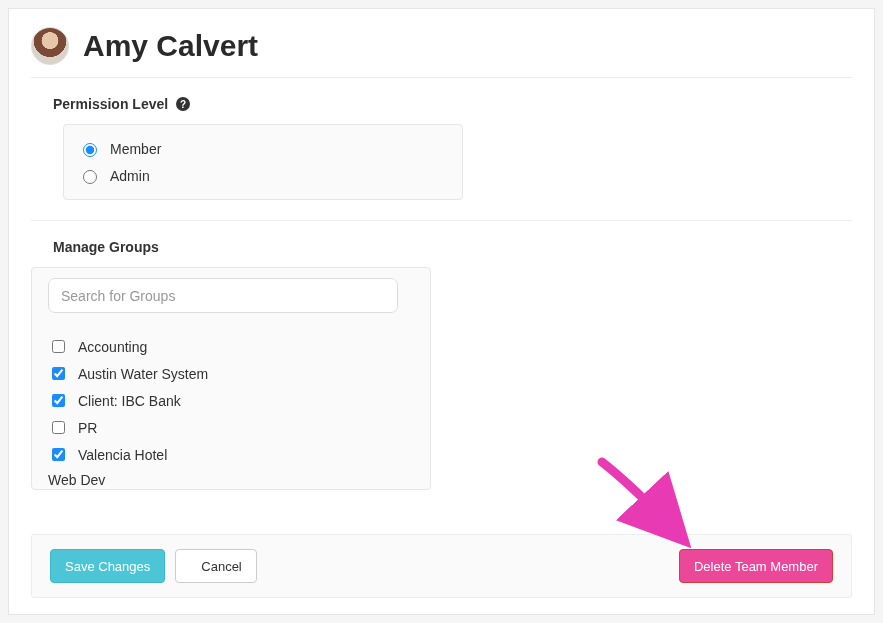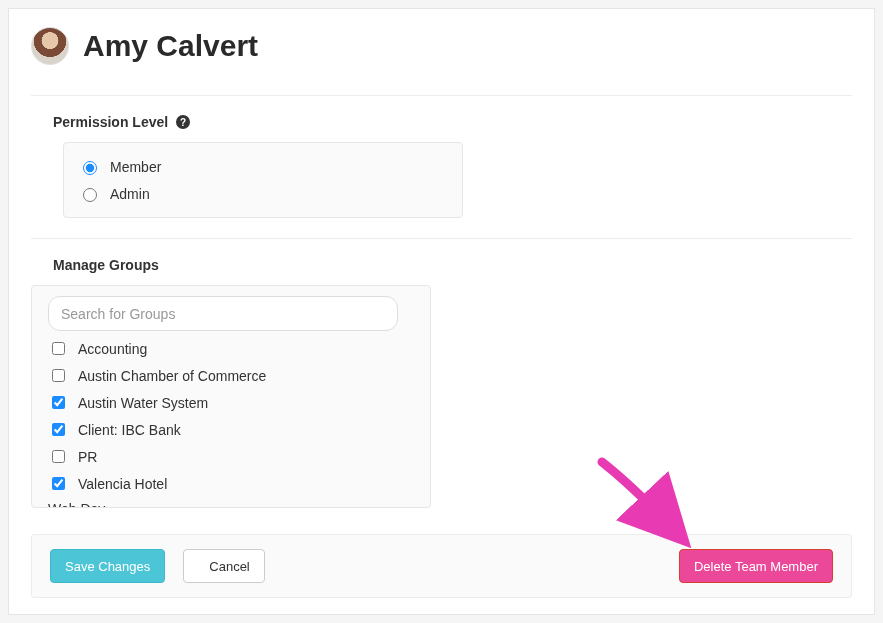--- a/index.html
+++ b/index.html
@@ -15,21 +15,21 @@
     border: 1px solid #e5e5e5;
     width: 867px;
     height: 607px;
     position: relative;
     padding: 18px 22px 0 22px;
   }
   .header {
     display: flex;
     align-items: center;
     gap: 14px;
-    padding-bottom: 30px;
+    padding-bottom: 12px;
     border-bottom: 1px solid #ececec;
   }
   .avatar {
     width: 38px;
     height: 38px;
     border-radius: 50%;
     background: radial-gradient(circle at 50% 35%, #e7c7a9 0 28%, #7a4a36 29% 55%, #d9d3c9 56% 100%);
     border: 1px solid #ddd;
     flex-shrink: 0;
   }
@@ -103,26 +103,26 @@
     overflow-y: scroll;
     padding-right: 6px;
   }
   .groups-scroll::-webkit-scrollbar { width: 14px; }
   .groups-scroll::-webkit-scrollbar-track { background: #f0f0f0; border-radius: 7px; }
   .groups-scroll::-webkit-scrollbar-thumb { background: #c8c8c8; border-radius: 7px; border: 3px solid #f0f0f0; }
   .search-input {
     width: 350px;
     height: 35px;
     border: 1px solid #ddd;
-    border-radius: 12px;
+    border-radius: 7px;
     padding: 0 12px;
     font-size: 14px;
     color: #555;
     background: #fff;
-    margin-bottom: 4px;
+    margin-bottom: 20px;
   }
   .search-input::placeholder { color: #999; }
   .check-row {
     display: flex;
     align-items: center;
     gap: 10px;
     padding: 4px 0;
     font-size: 14px;
     color: #333;
   }
@@ -138,21 +138,21 @@
     right: 22px;
     bottom: 16px;
     background: #fafafa;
     border: 1px solid #ececec;
     border-radius: 3px;
     padding: 14px 18px;
     display: flex;
     align-items: center;
     justify-content: space-between;
   }
-  .footer-left { display: flex; gap: 18px; justify-content: flex-end; }
+  .footer-left { display: flex; gap: 10px; justify-content: flex-end; }
   .btn {
     height: 34px;
     border-radius: 4px;
     font-size: 13px;
     padding: 0 14px;
     cursor: pointer;
     border: 1px solid transparent;
     font-weight: 500;
   }
   .btn-primary {
@@ -214,24 +214,20 @@
     </div>
     <div class="groups-panel">
       <div class="groups-scroll">
         <input type="text" class="search-input" placeholder="Search for Groups" style="">
         <div id="groups-list">
             <label class="check-row">
               <input type="checkbox" style="">
               <span>Accounting</span>
             </label>
             <label class="check-row">
-              <input type="checkbox" style="">
-              <span>Austin Chamber of Commerce</span>
-            </label>
-            <label class="check-row">
               <input type="checkbox" checked="" style="">
               <span>Austin Water System</span>
             </label>
             <label class="check-row">
               <input type="checkbox" checked="" style="">
               <span>Client: IBC Bank</span>
             </label>
             <label class="check-row">
               <input type="checkbox" style="">
               <span>PR</span>

